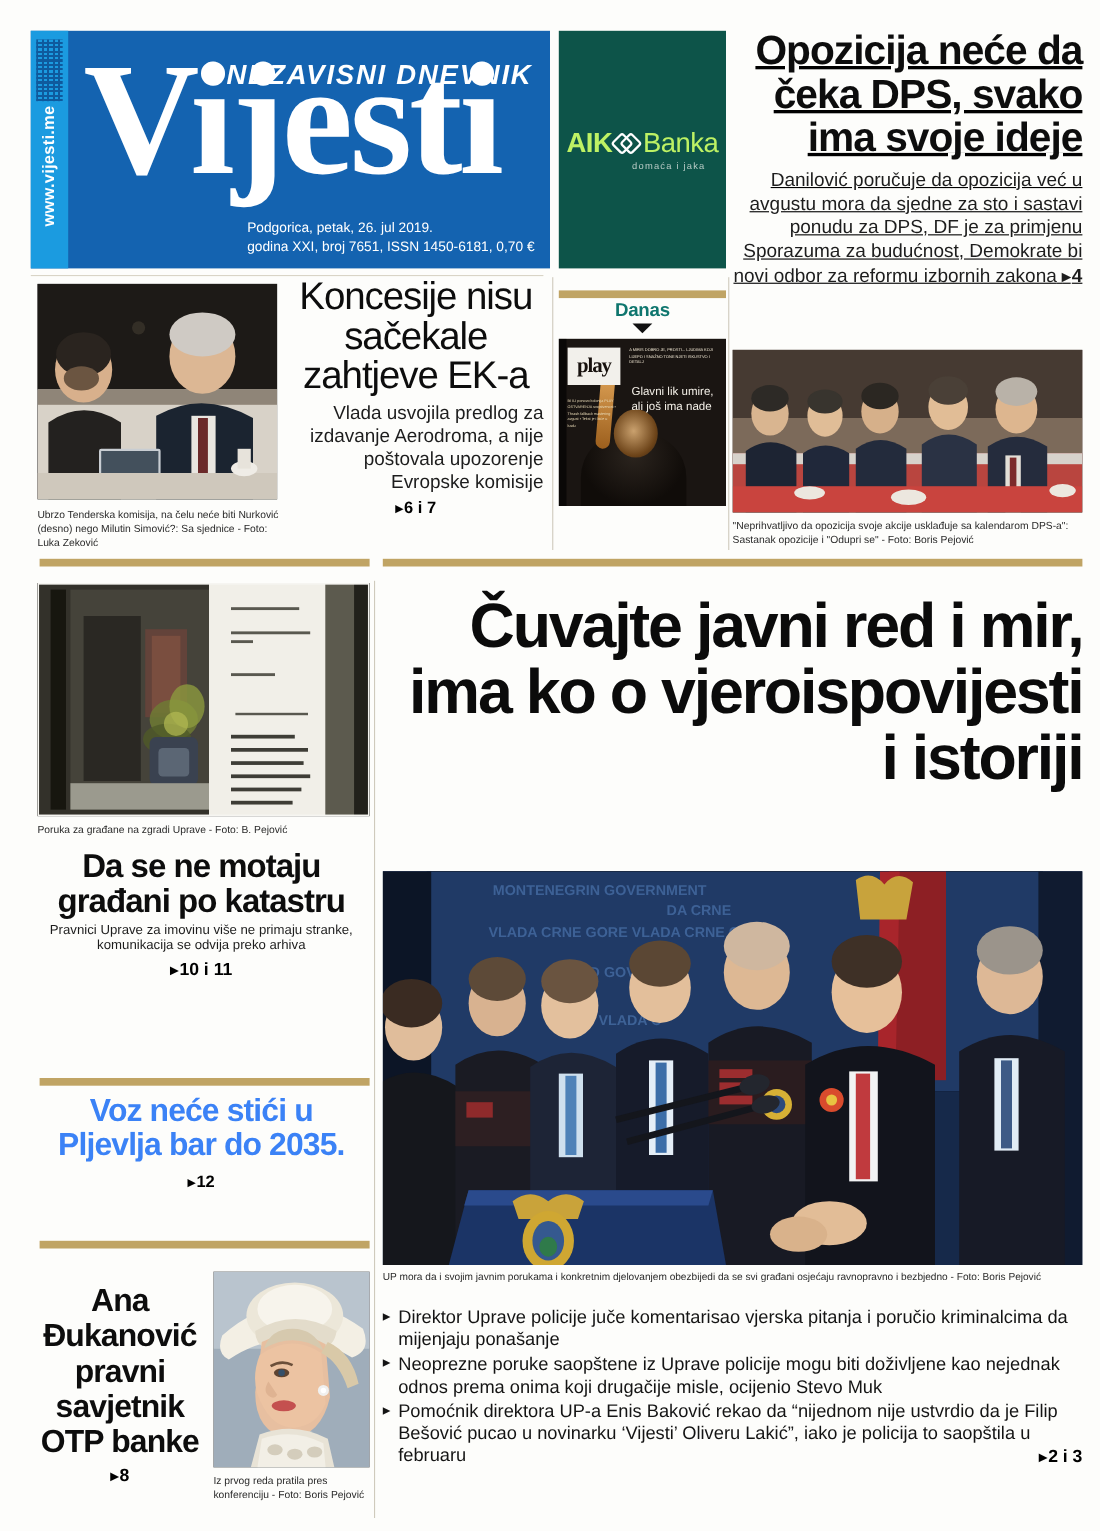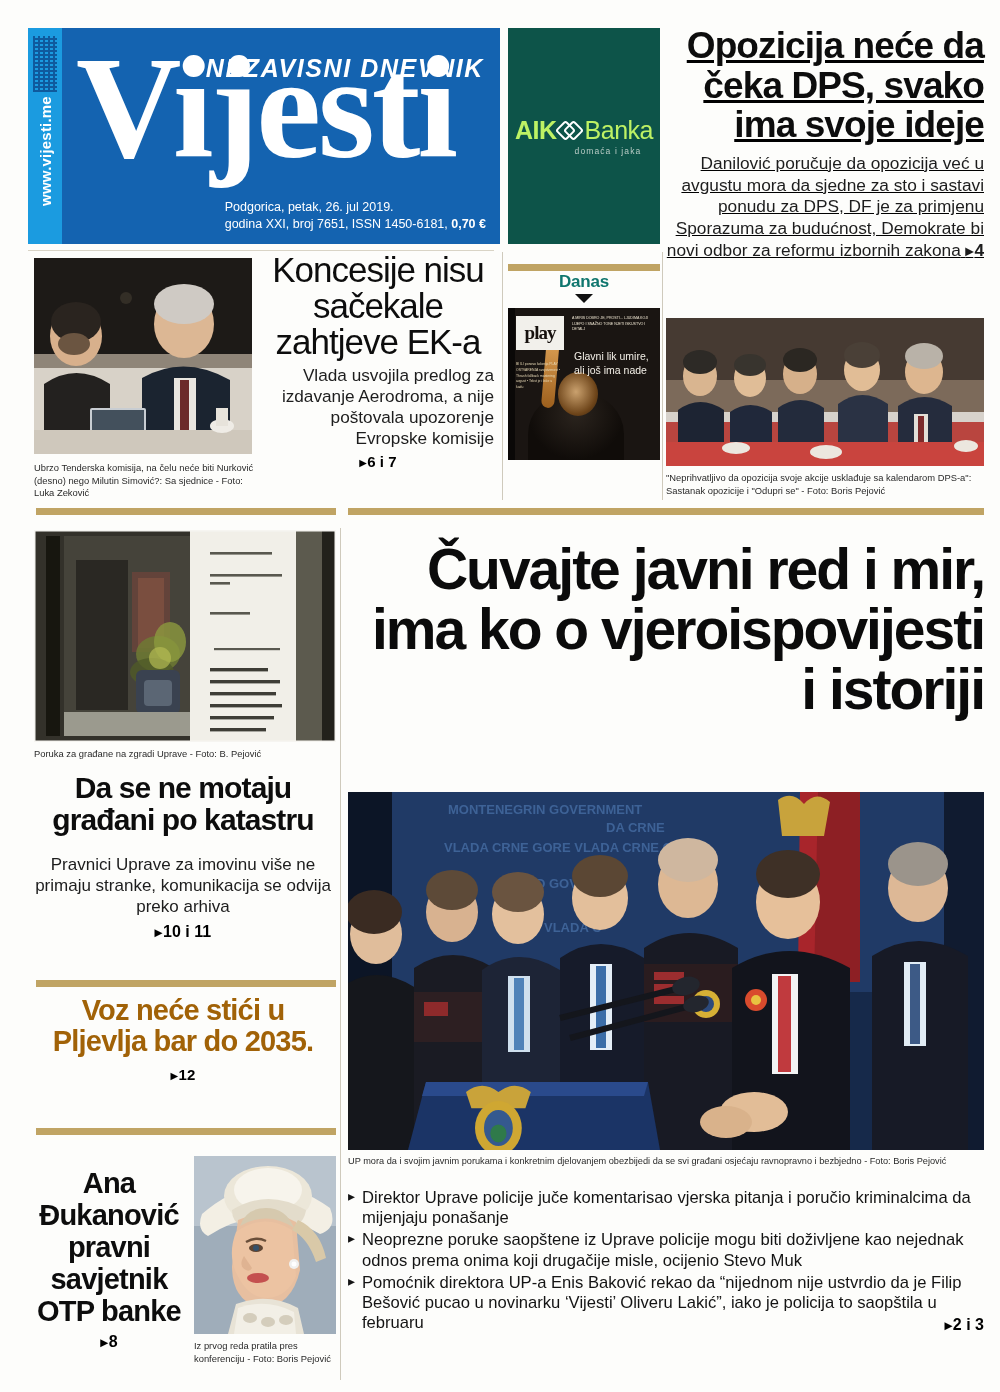--- a/index.html
+++ b/index.html
@@ -64,21 +64,21 @@
     line-height: 1.02;
     letter-spacing: -3px;
   }
   .mast-dateline {
     position: absolute; right: 14px; bottom: 10px;
     color: #ffffff;
     font-size: 12.5px;
     line-height: 1.42;
     text-align: left;
   }
-  .mast-dateline b { font-weight: bold; }
+  .mast-dateline b { font-weight: normal; }
 
   
   .aik-ad {
     position: absolute; left: 508px; top: 28px;
     width: 152px; height: 216px;
     background: #0d5449;
     display: flex; align-items: center; justify-content: center;
   }
   .aik-logo { text-align: center; }
   .aik-row {
@@ -299,30 +299,30 @@
   
   .katastar-head {
     position: absolute; left: 34px; top: 772px; width: 298px;
     text-align: center;
   }
   .katastar-head h2 {
     font-size: 30px; line-height: 1.06; font-weight: bold;
     color: #0d0d0d; letter-spacing: -.9px;
   }
   .katastar-head .deck {
-    margin-top: 18px; font-size: 17px; line-height: 1.24; color: #1d1d1d;
+    margin-top: 2px; font-size: 12px; line-height: 1.24; color: #1d1d1d;
   }
   .katastar-head .pgline { margin-top: 6px; font-size: 16px; }
 
   .voz {
     position: absolute; left: 34px; top: 995px; width: 298px; text-align: center;
   }
   .voz h2 {
     font-size: 29px; line-height: 1.08; font-weight: bold;
-    color: #a16207; letter-spacing: -.8px;
+    color: #3b82f6; letter-spacing: -.8px;
   }
   .voz .pgline { margin-top: 8px; font-size: 15px; }
 
   .ana {
     position: absolute; left: 34px; top: 1168px; width: 150px; text-align: center;
   }
   .ana h2 {
     font-size: 29px; line-height: 1.1; font-weight: bold;
     color: #0d0d0d; letter-spacing: -.8px;
   }

